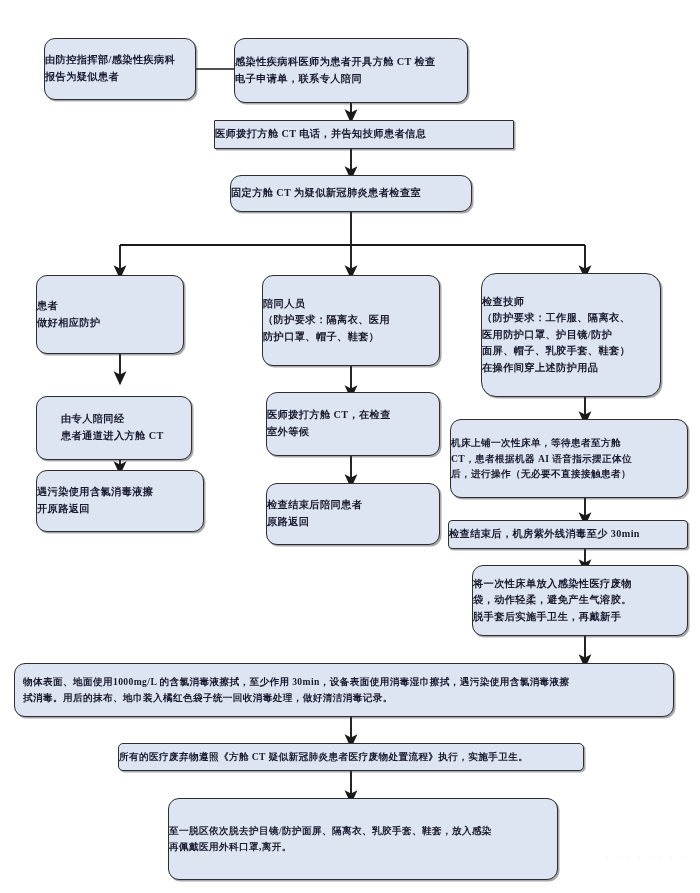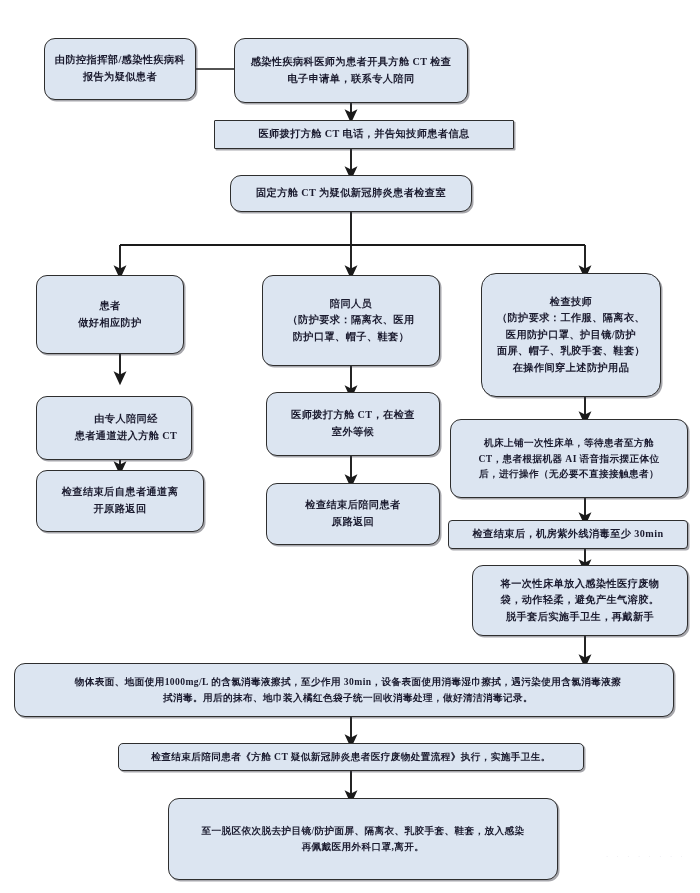--- a/index.html
+++ b/index.html
@@ -29,21 +29,21 @@
     pointer-events: none;
   }
   .node {
     position: absolute;
     box-sizing: border-box;
     background: #dce5f1;
     border: 1.4px solid #2e2e2e;
     border-radius: 11px;
     display: flex;
     flex-direction: column;
-    align-items: center;
+    align-items: flex-start;
     justify-content: center;
     text-align: center;
     color: #1a1a2e;
     font-weight: 600;
     letter-spacing: 0.4px;
     box-shadow: 1.5px 1.5px 0 rgba(60,60,70,0.45);
     z-index: 2;
   }
   .node .line {
     display: block;
@@ -128,21 +128,21 @@
     <span class="line">患者</span>
     <span class="line">做好相应防护</span>
   </div>
 
   <div class="node fs10" style="left:36px; top:396px; width:156px; height:64px;padding-left:24px;">
     <span class="line">由专人陪同经</span>
     <span class="line">患者通道进入方舱 CT</span>
   </div>
 
   <div class="node fs10" style="left:36px; top:470px; width:168px; height:62px;">
-    <span class="line">检查结束后自患者通道离</span>
+    <span class="line">遇污染使用含氯消毒液擦</span>
     <span class="line">开原路返回</span>
   </div>
 
   <div class="node fs10" style="left:262px; top:275px; width:178px; height:91px;">
     <span class="line">陪同人员</span>
     <span class="line">（防护要求：隔离衣、医用</span>
     <span class="line">防护口罩、帽子、鞋套）</span>
   </div>
 
   <div class="node fs10" style="left:266px; top:392px; width:174px; height:64px;">
@@ -178,21 +178,21 @@
     <span class="line">袋，动作轻柔，避免产生气溶胶。</span>
     <span class="line">脱手套后实施手卫生，再戴新手</span>
   </div>
 
   <div class="node fs95" style="left:14px; top:663px; width:660px; height:54px;padding-left:8px;">
     <span class="line">物体表面、地面使用1000mg/L 的含氯消毒液擦拭，至少作用 30min，设备表面使用消毒湿巾擦拭，遇污染使用含氯消毒液擦</span>
     <span class="line">拭消毒。用后的抹布、地巾装入橘红色袋子统一回收消毒处理，做好清洁消毒记录。</span>
   </div>
 
   <div class="node fs95 sq" style="left:118px; top:743px; width:466px; height:28px; border-radius:5px;">
-    <span class="line">检查结束后陪同患者《方舱 CT 疑似新冠肺炎患者医疗废物处置流程》执行，实施手卫生。</span>
+    <span class="line">所有的医疗废弃物遵照《方舱 CT 疑似新冠肺炎患者医疗废物处置流程》执行，实施手卫生。</span>
   </div>
 
   <div class="node fs95" style="left:168px; top:798px; width:390px; height:82px;">
     <span class="line">至一脱区依次脱去护目镜/防护面屏、隔离衣、乳胶手套、鞋套，放入感染</span>
     <span class="line">再佩戴医用外科口罩,离开。</span>
   </div>
 
   <div class="watermark">· · ·   · · · · ·</div>
 
 </div>

